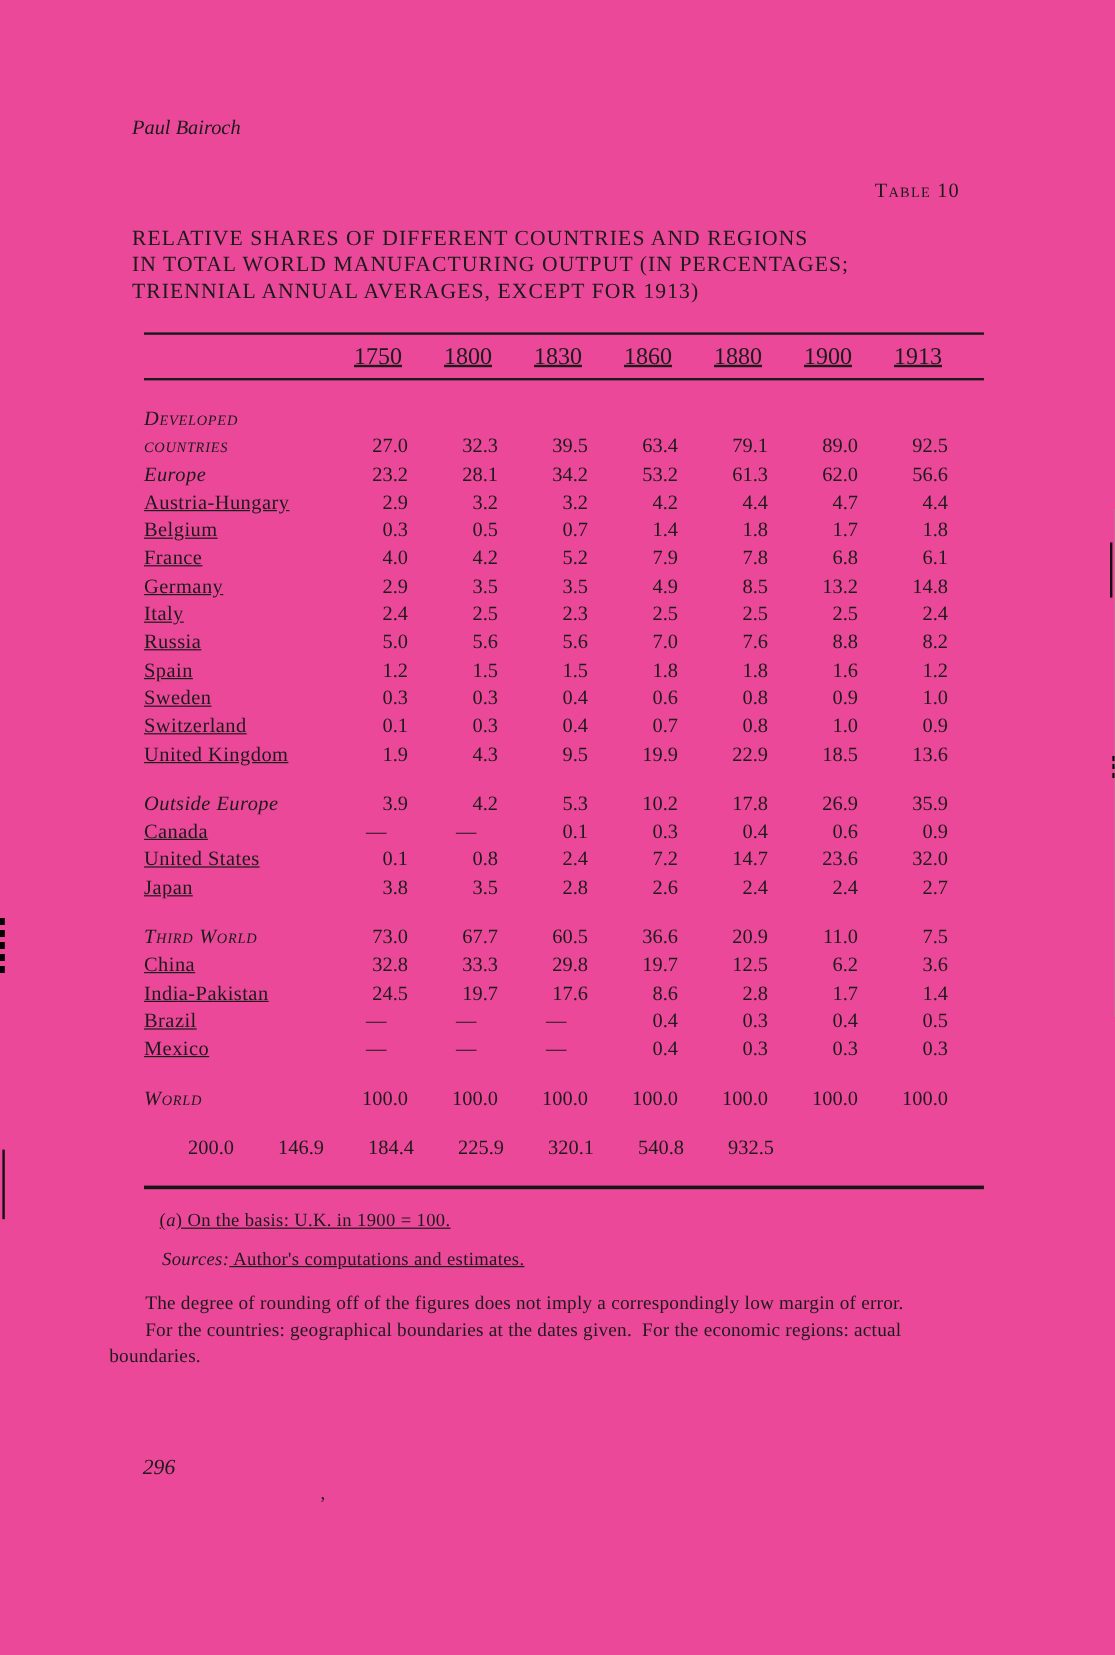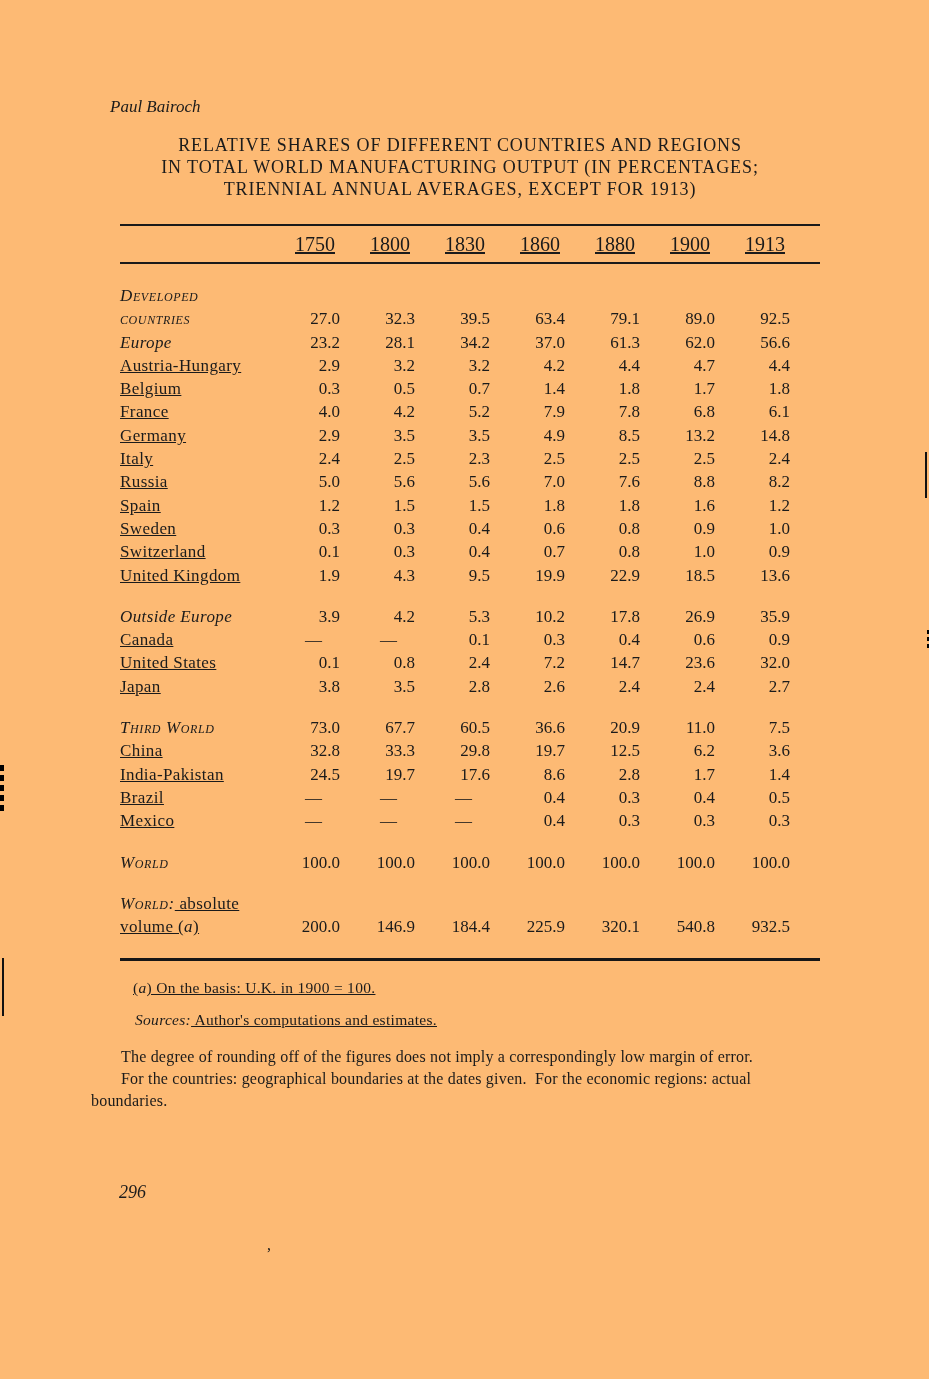--- a/index.html
+++ b/index.html
@@ -1,21 +1,21 @@
 <!DOCTYPE html>
 <html><head>
 <meta charset="utf-8">
 <style>
   html, body { margin: 0; padding: 0; background: #9a9a9a; }
   .page {
     position: relative;
     width: 929px;
     height: 1379px;
     margin: 0 auto;
-    background: #fdba74;
+    background: #ec4899;
     color: #1b1b1b;
     font-family: "Liberation Serif", "DejaVu Serif", serif;
     overflow: hidden;
   }
   .seg-n  { font-style: normal; text-decoration: underline; }
   .seg-i  { font-style: italic; }
   .seg-sc { font-variant: small-caps; letter-spacing: 0.6px; font-style: italic; }
 
   .author {
     margin: 97px 0 0 110px;
@@ -30,21 +30,21 @@
     padding-right: 10px;
     box-sizing: border-box;
     font-variant: small-caps;
     font-size: 17px;
     letter-spacing: 1px;
     line-height: 22px;
   }
   .title {
     width: 700px;
     margin: 17px 0 0 110px;
-    text-align: center;
+    text-align: left;
     font-size: 18px;
     letter-spacing: 0.9px;
     line-height: 22px;
   }
 
   .table { margin: 24px 0 0 120px; width: 700px; }
   .thead {
     display: flex;
     align-items: center;
     height: 36px;
@@ -117,20 +117,21 @@
     background: none; color: #1b1b1b; font-size: 16px;
   }
 </style>
 </head>
 <body>
 
 <div class="page">
 
   <div class="author">Paul Bairoch</div>
 
+  <div class="table-label">Table 10</div>
 
   <div class="title">
     <div>RELATIVE SHARES OF DIFFERENT COUNTRIES AND REGIONS</div>
     <div>IN TOTAL WORLD MANUFACTURING OUTPUT (IN PERCENTAGES;</div>
     <div>TRIENNIAL ANNUAL AVERAGES, EXCEPT FOR 1913)</div>
   </div>
 
   <div class="table">
     <div class="thead">
       <div class="label-cell"></div>
@@ -156,21 +157,21 @@
           <div class="cell num">89.0</div>
           <div class="cell num">92.5</div>
         </div>
         <div class="trow">
           <div class="label-cell">
             <div><span class="seg-i">Europe</span></div>
           </div>
           <div class="cell num">23.2</div>
           <div class="cell num">28.1</div>
           <div class="cell num">34.2</div>
-          <div class="cell num">37.0</div>
+          <div class="cell num">53.2</div>
           <div class="cell num">61.3</div>
           <div class="cell num">62.0</div>
           <div class="cell num">56.6</div>
         </div>
         <div class="trow">
           <div class="label-cell">
             <div><span class="seg-n">Austria-Hungary</span></div>
           </div>
           <div class="cell num">2.9</div>
           <div class="cell num">3.2</div>
@@ -402,24 +403,20 @@
           </div>
           <div class="cell num">100.0</div>
           <div class="cell num">100.0</div>
           <div class="cell num">100.0</div>
           <div class="cell num">100.0</div>
           <div class="cell num">100.0</div>
           <div class="cell num">100.0</div>
           <div class="cell num">100.0</div>
         </div>
         <div class="trow gap">
-          <div class="label-cell">
-            <div><span class="seg-sc">World:</span><span class="seg-n"> absolute</span></div>
-            <div><span class="seg-n">volume (</span><span class="seg-i">a</span><span class="seg-n">)</span></div>
-          </div>
           <div class="cell num">200.0</div>
           <div class="cell num">146.9</div>
           <div class="cell num">184.4</div>
           <div class="cell num">225.9</div>
           <div class="cell num">320.1</div>
           <div class="cell num">540.8</div>
           <div class="cell num">932.5</div>
         </div>
       </div>
   </div>

